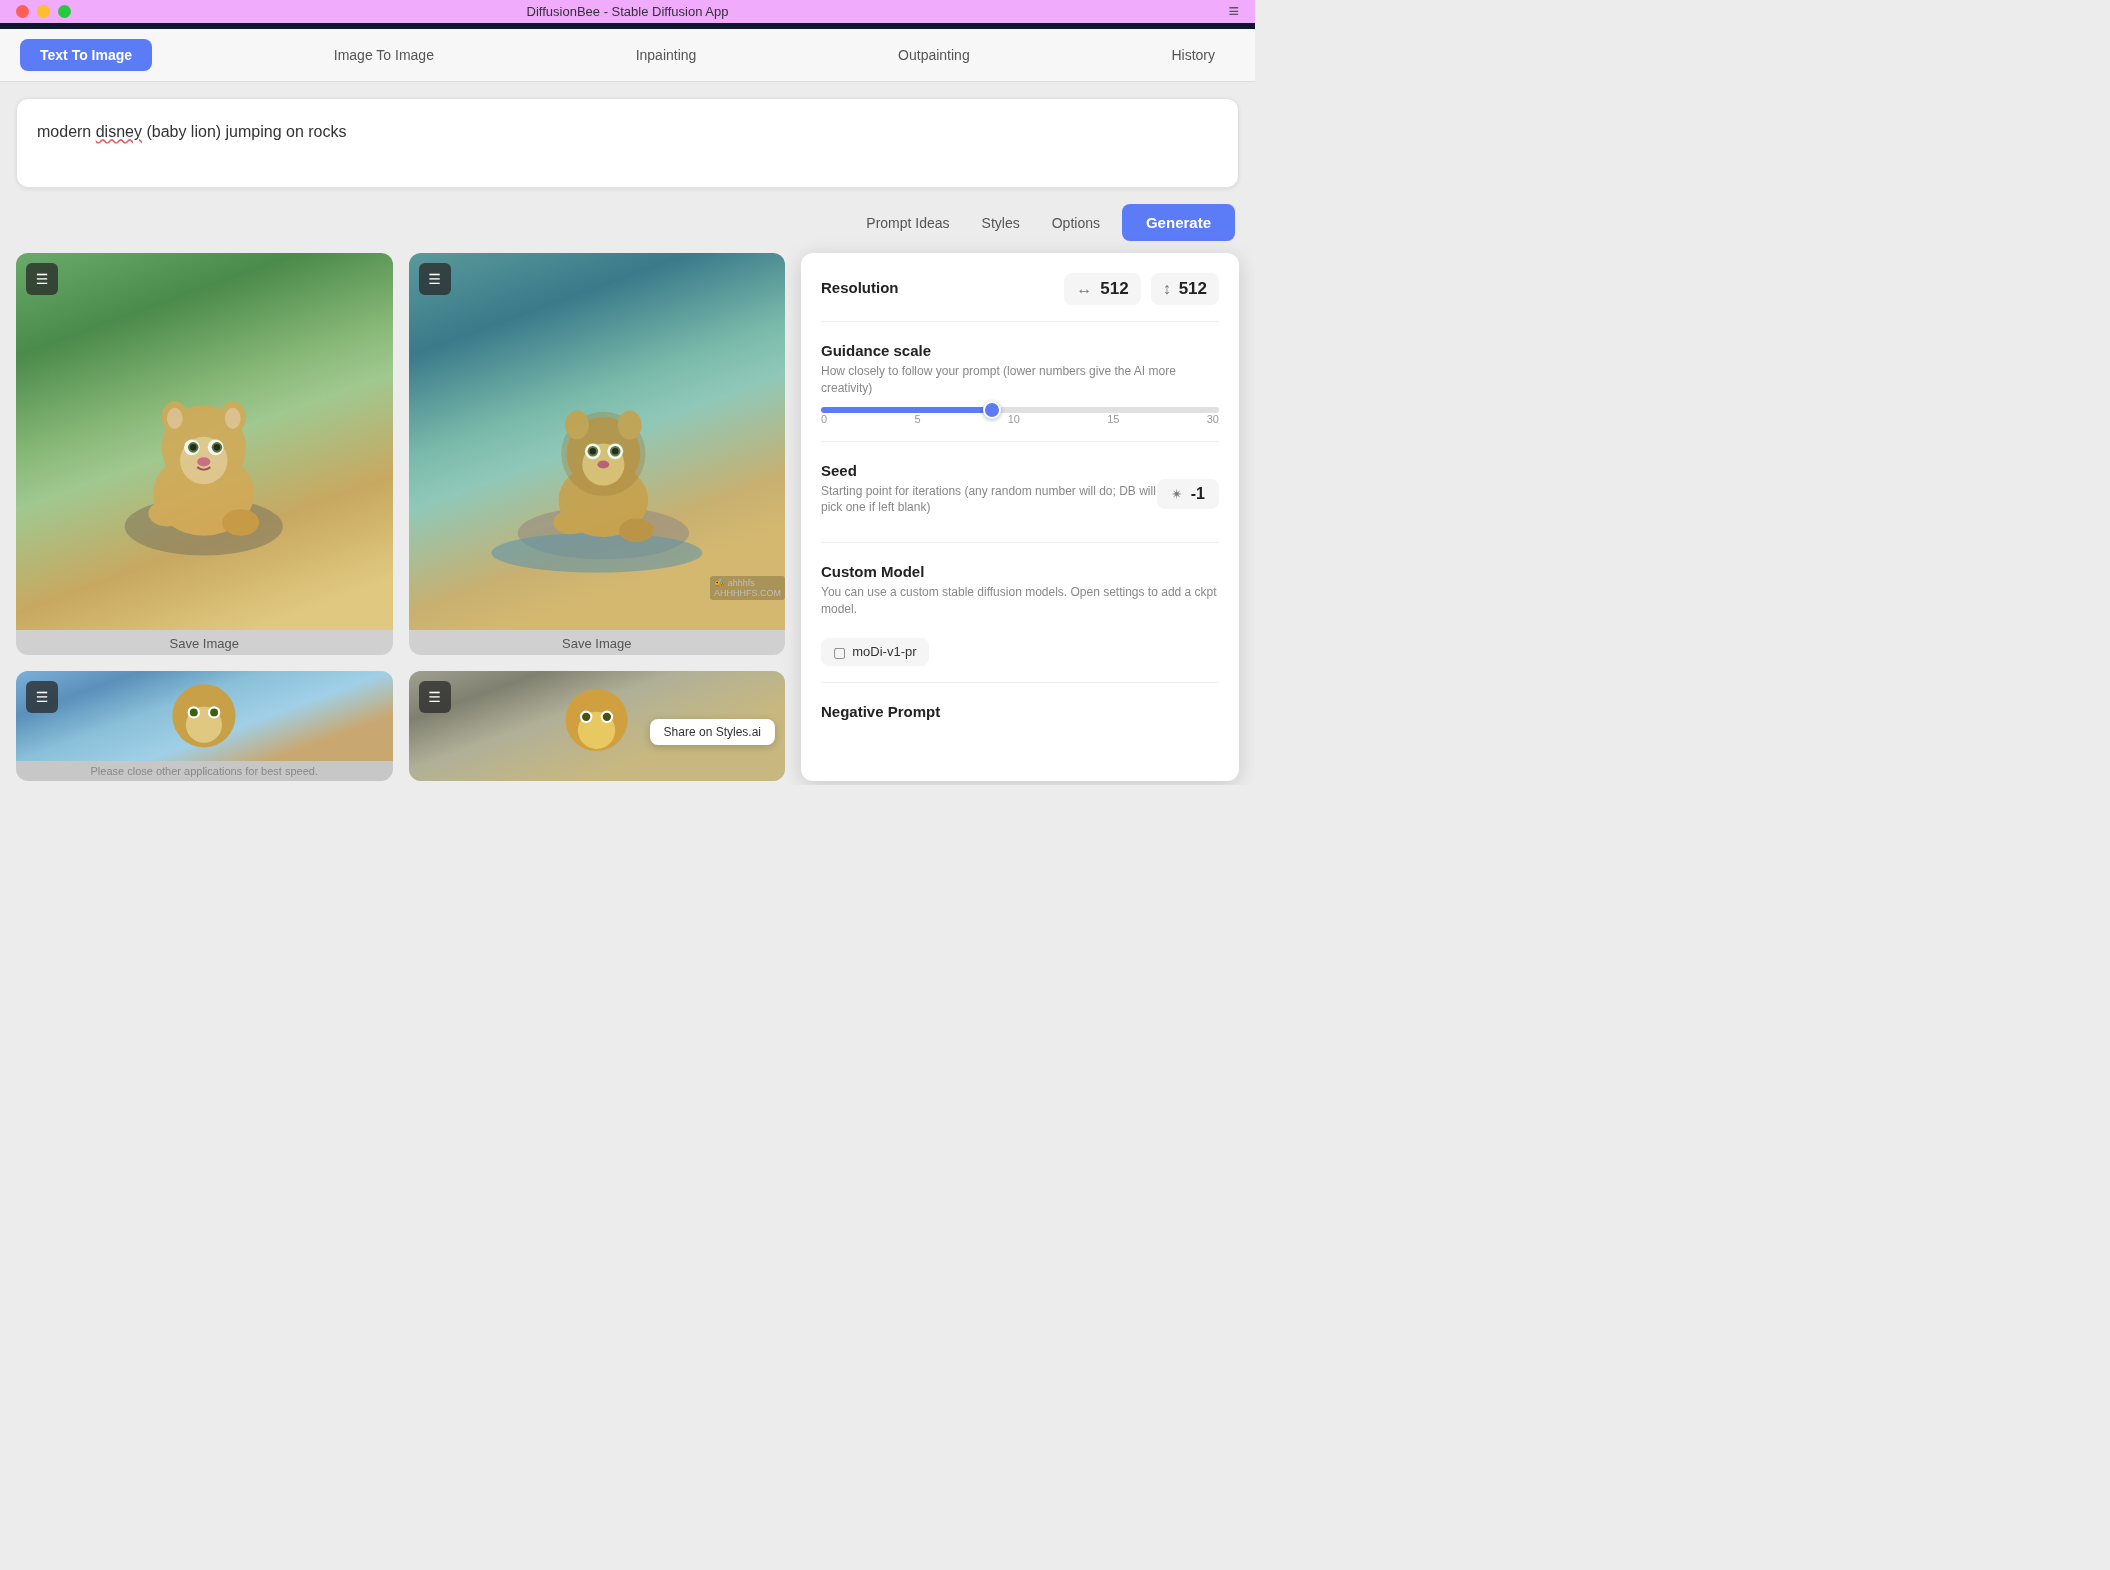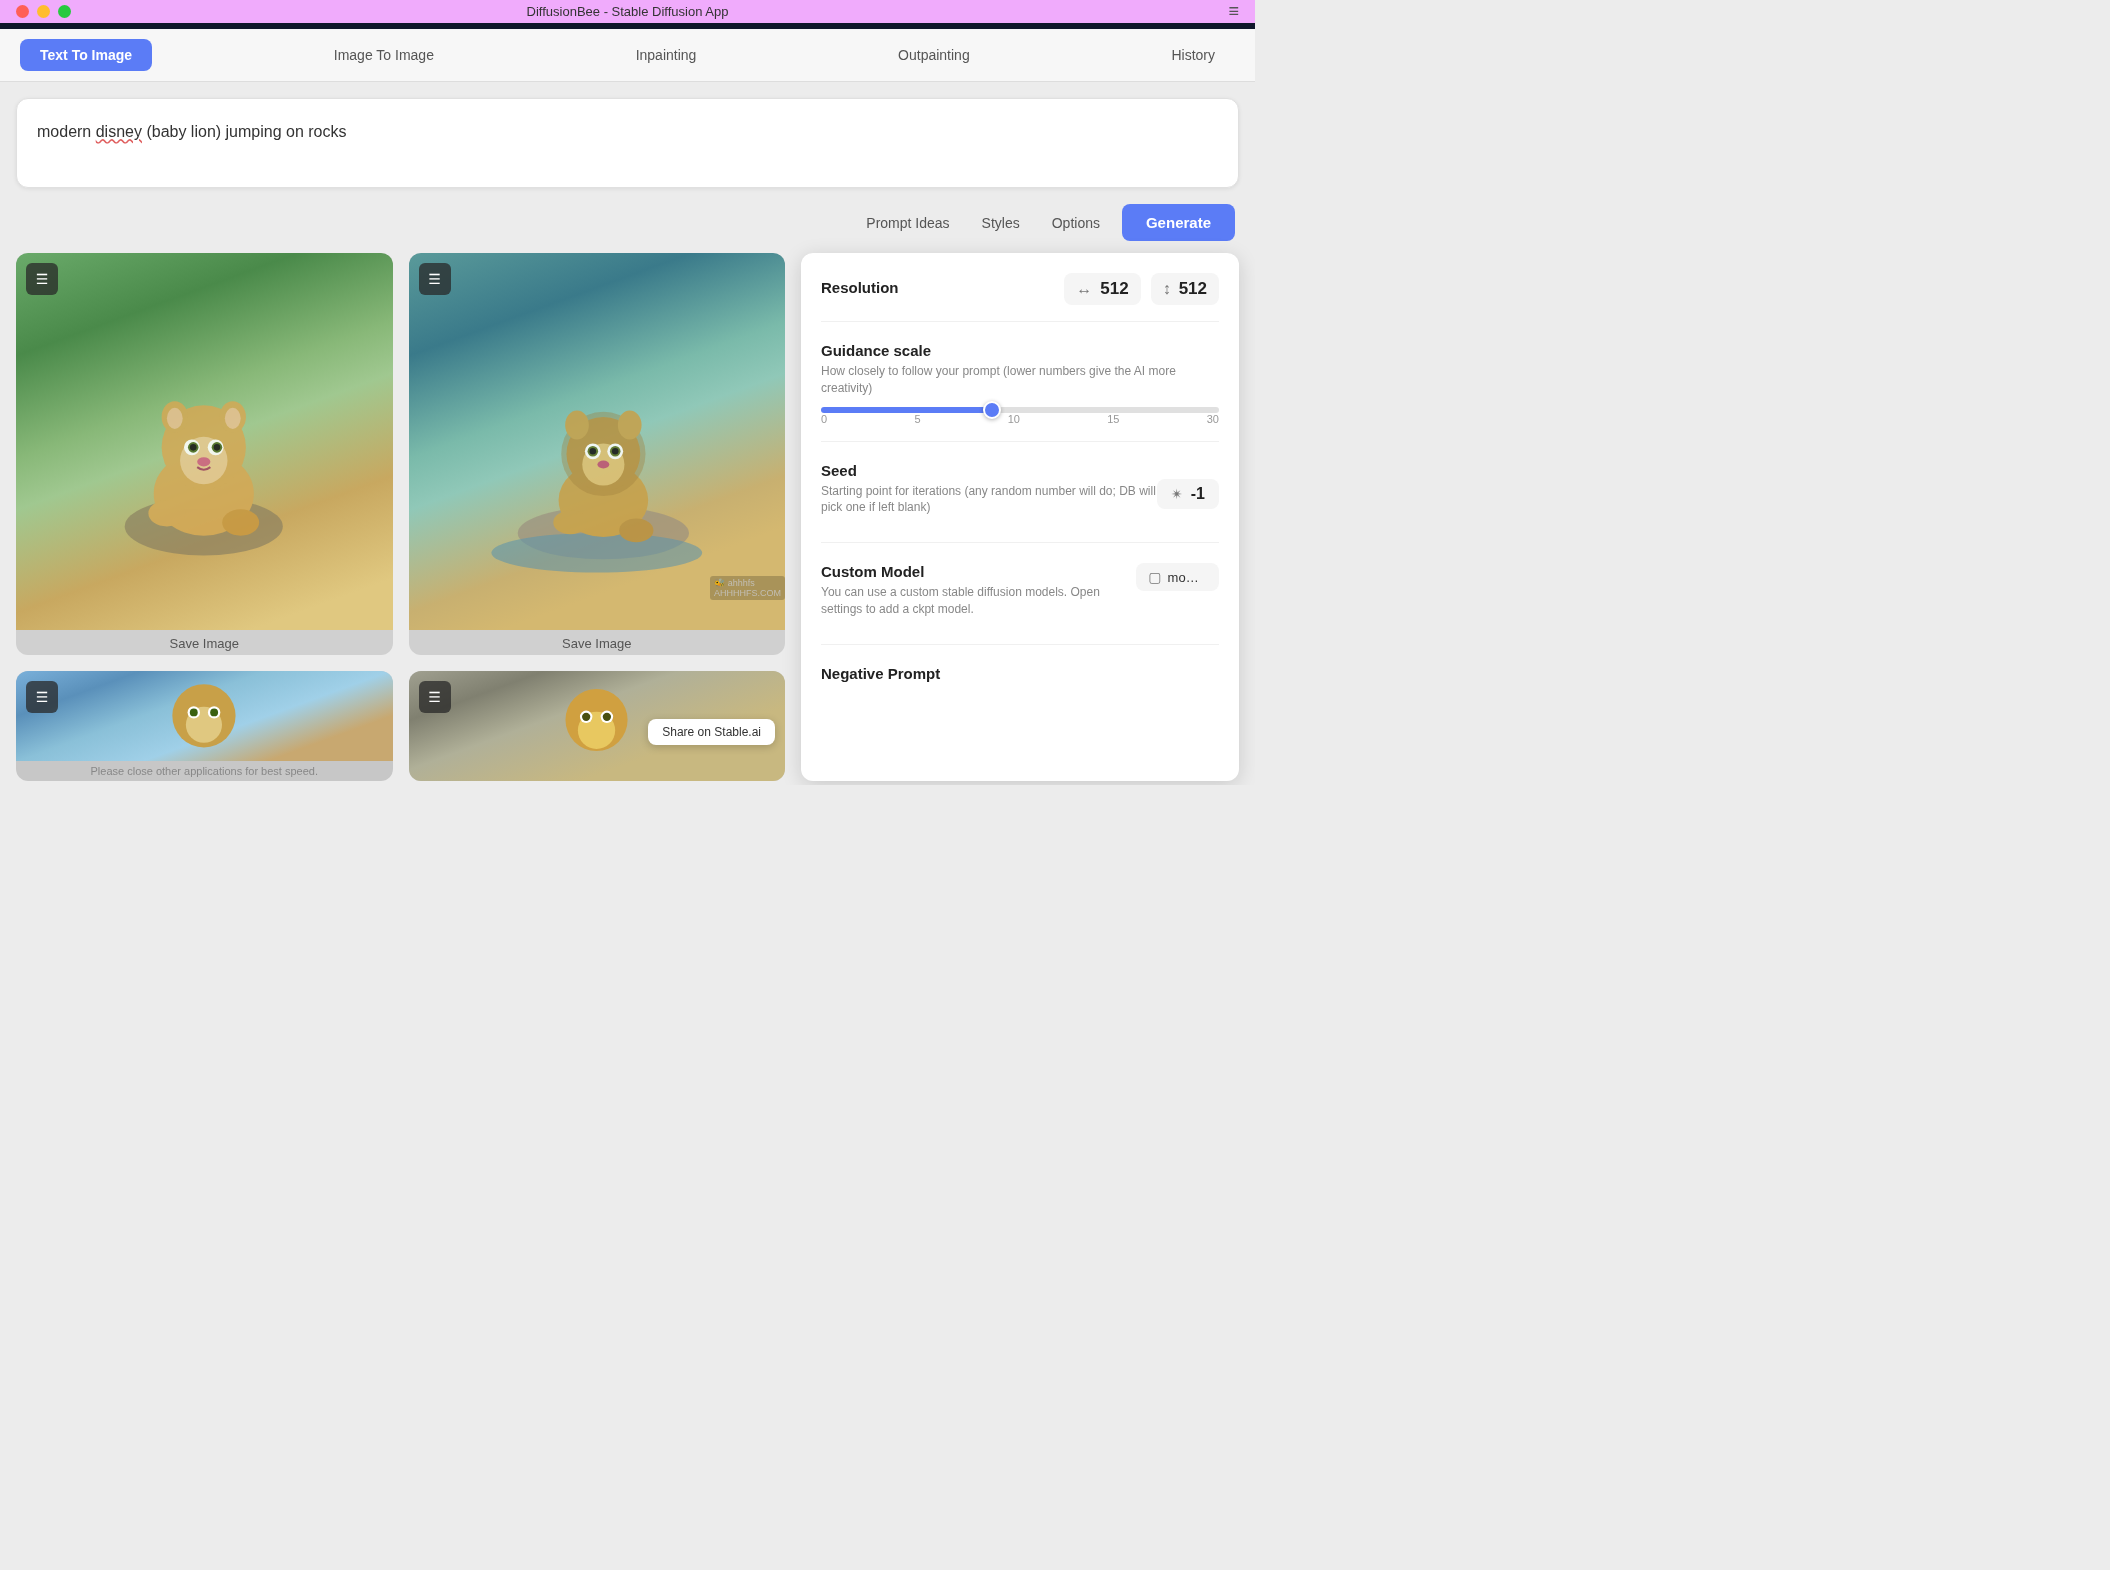--- a/index.html
+++ b/index.html
@@ -337,20 +337,21 @@
       font-weight: 600;
       color: #222;
     }
 
     
     .model-row {
       display: flex;
       align-items: flex-start;
       justify-content: space-between;
       gap: 10px;
+      flex-direction: column;
     }
     .model-select {
       display: flex;
       align-items: center;
       gap: 6px;
       background: #f5f5f5;
       border-radius: 8px;
       padding: 6px 12px;
       max-width: 160px;
       overflow: hidden;
@@ -554,21 +555,21 @@
             <circle cx="100" cy="55" r="30" fill="#d0a040"></circle>
             <circle cx="100" cy="65" r="18" fill="#e8c860"></circle>
             <circle cx="90" cy="52" r="6" fill="white"></circle>
             <circle cx="110" cy="52" r="6" fill="white"></circle>
             <circle cx="90" cy="52" r="4" fill="#4a5010"></circle>
             <circle cx="110" cy="52" r="4" fill="#4a5010"></circle>
           </svg>
           <div class="menu-icon-card">
             <span>☰</span>
           </div>
-          <button class="share-btn">Share on Stable.ai</button>
+          <button class="share-btn">Share on Styles.ai</button>
         </div>
       </div>
     </div>
 
     <div class="options-panel">
 
       <div class="panel-section">
         <div class="resolution-row">
           <span class="section-title">Resolution</span>
           <div style="display:flex;gap:10px;">

